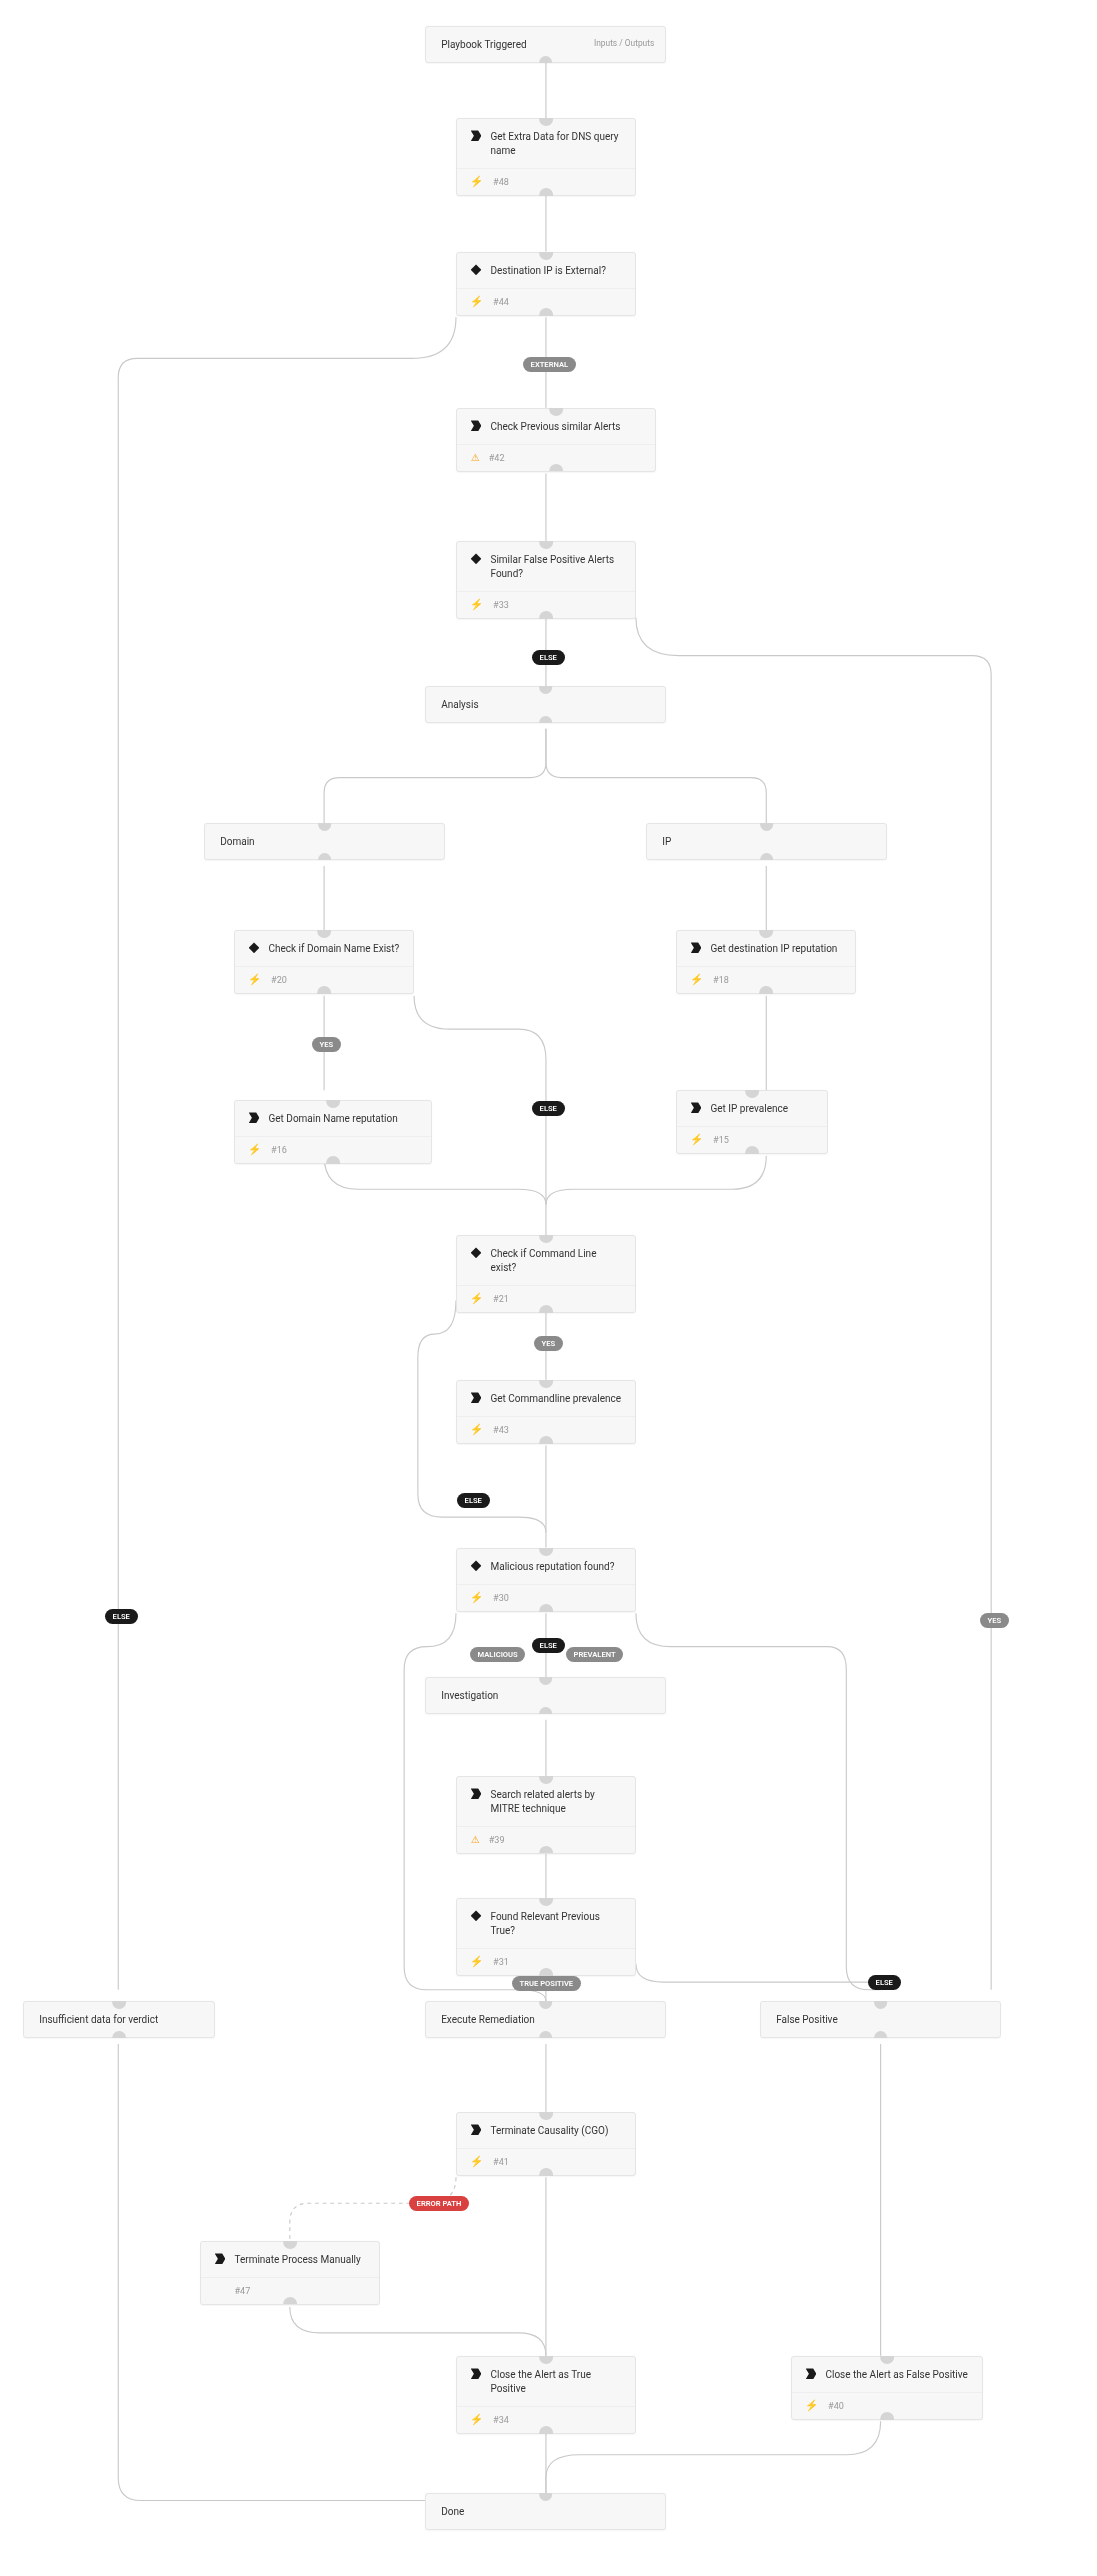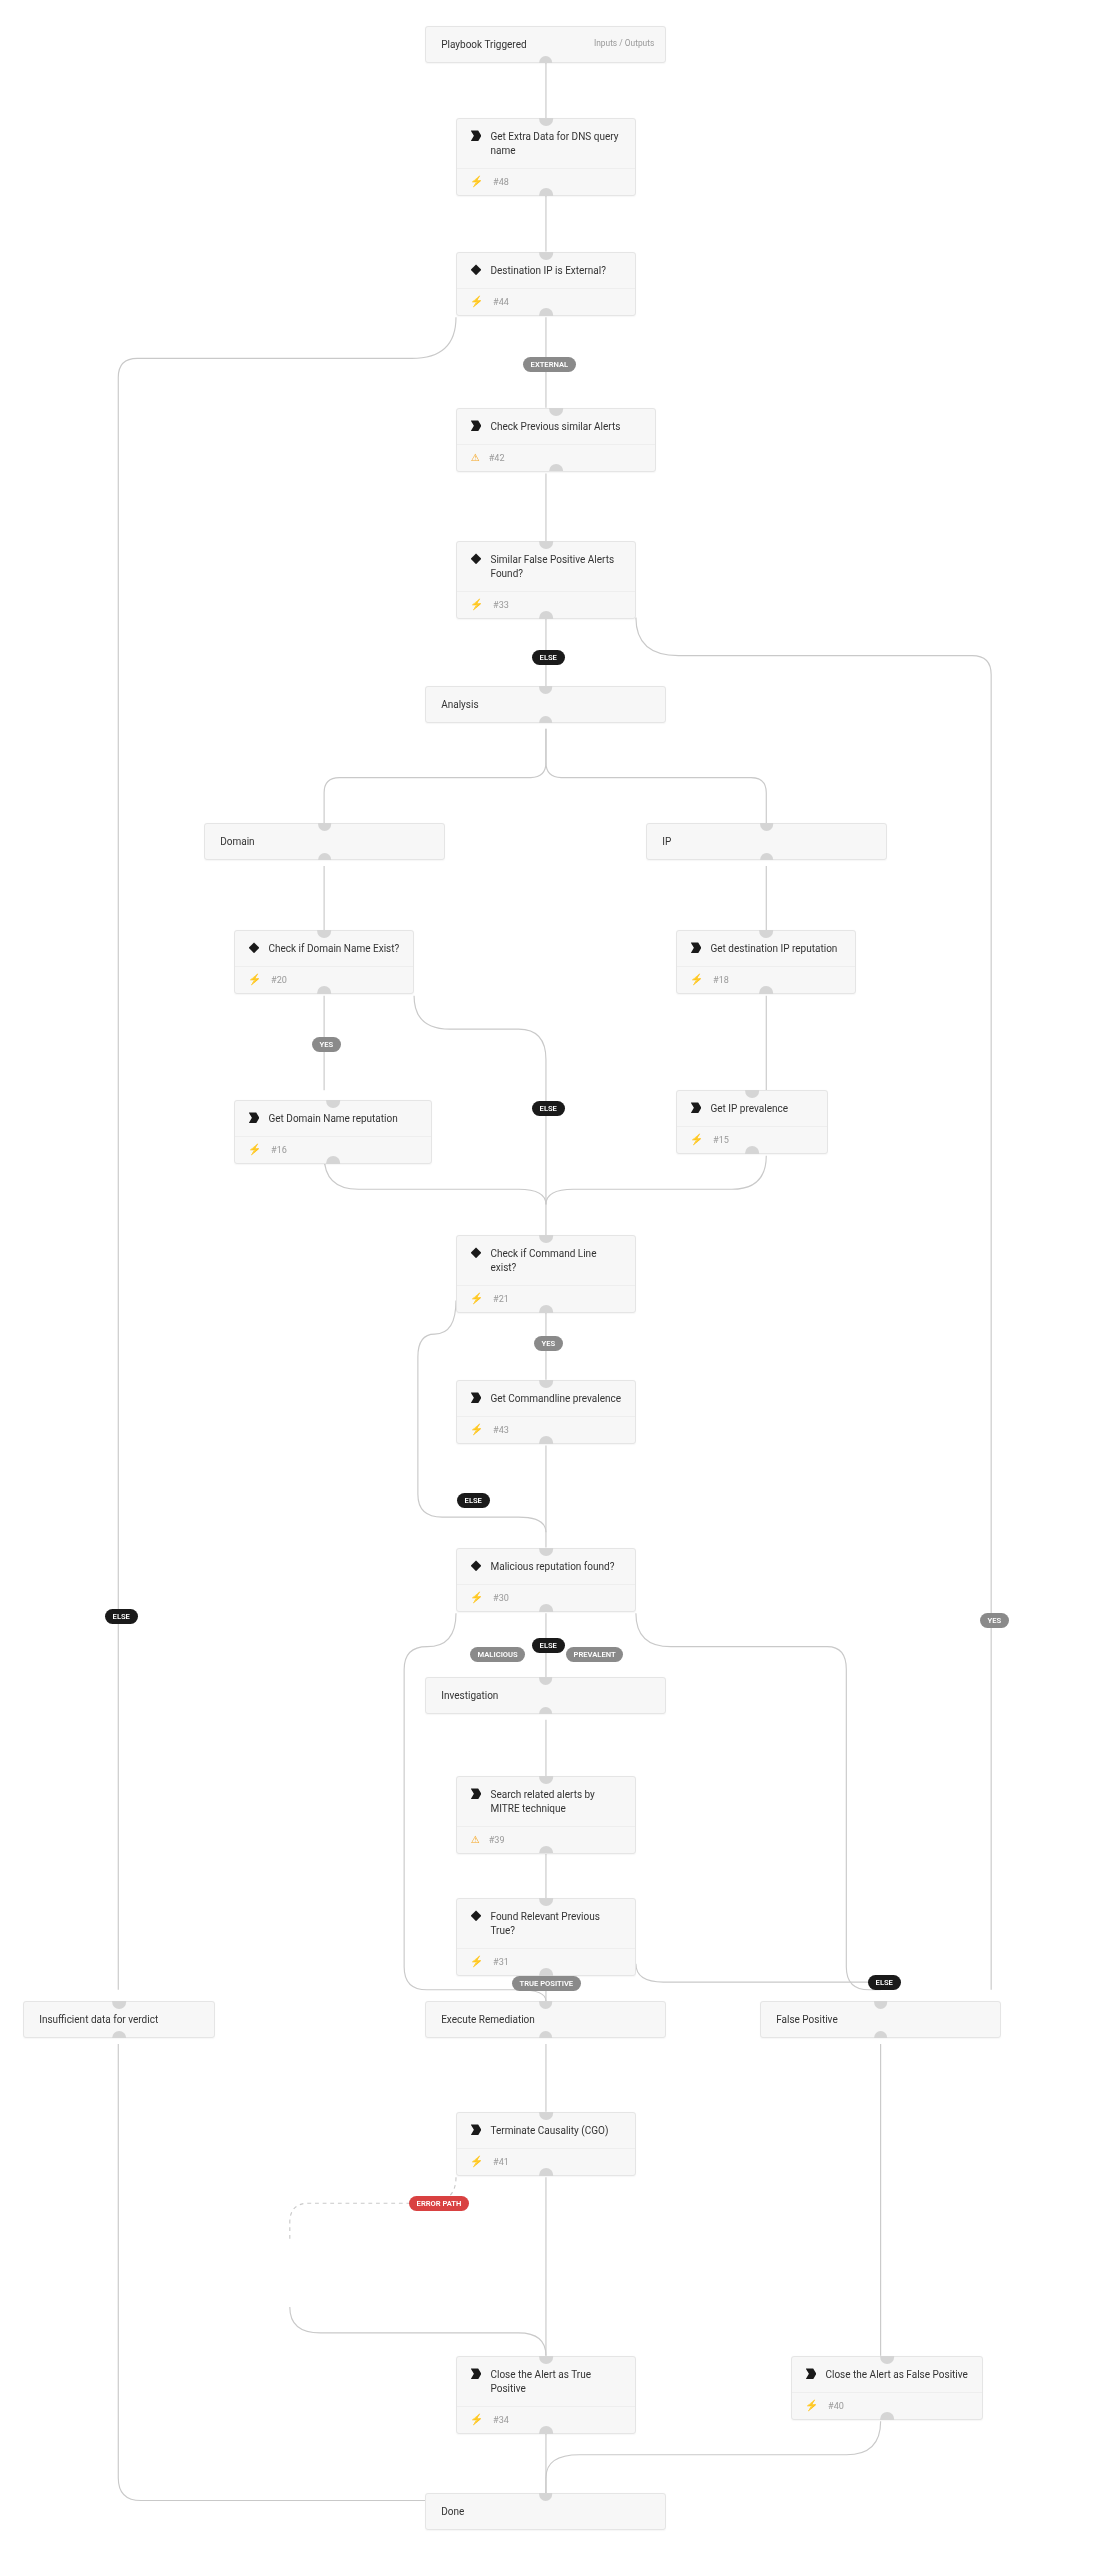--- a/index.html
+++ b/index.html
@@ -433,20 +433,32 @@
       <span class="node-title-text">Terminate Causality (CGO)</span>
     </div>
     <div class="node-footer">
       <span class="icon-bolt">⚡</span>
       <span>#41</span>
     </div>
   </div>
 
   <div class="pill pill-red" style="left:409px; top:2196px;">ERROR PATH</div>
 
+  <div class="node" style="left:200px; top:2241px; width:180px;">
+    <div class="connector-top"></div>
+      <div class="connector-bottom"></div>
+    <div class="node-header">
+      <span class="icon icon-chevron"></span>
+      <span class="node-title-text">Terminate Process Manually</span>
+    </div>
+    <div class="node-footer">
+      <span style="width:10.7px;"></span>
+      <span>#47</span>
+    </div>
+  </div>
 
   <div class="node" style="left:456px; top:2356px; width:180px;">
     <div class="connector-top"></div>
       <div class="connector-bottom"></div>
     <div class="node-header">
       <span class="icon icon-chevron"></span>
       <span class="node-title-text">Close the Alert as True Positive</span>
     </div>
     <div class="node-footer">
       <span class="icon-bolt">⚡</span>

